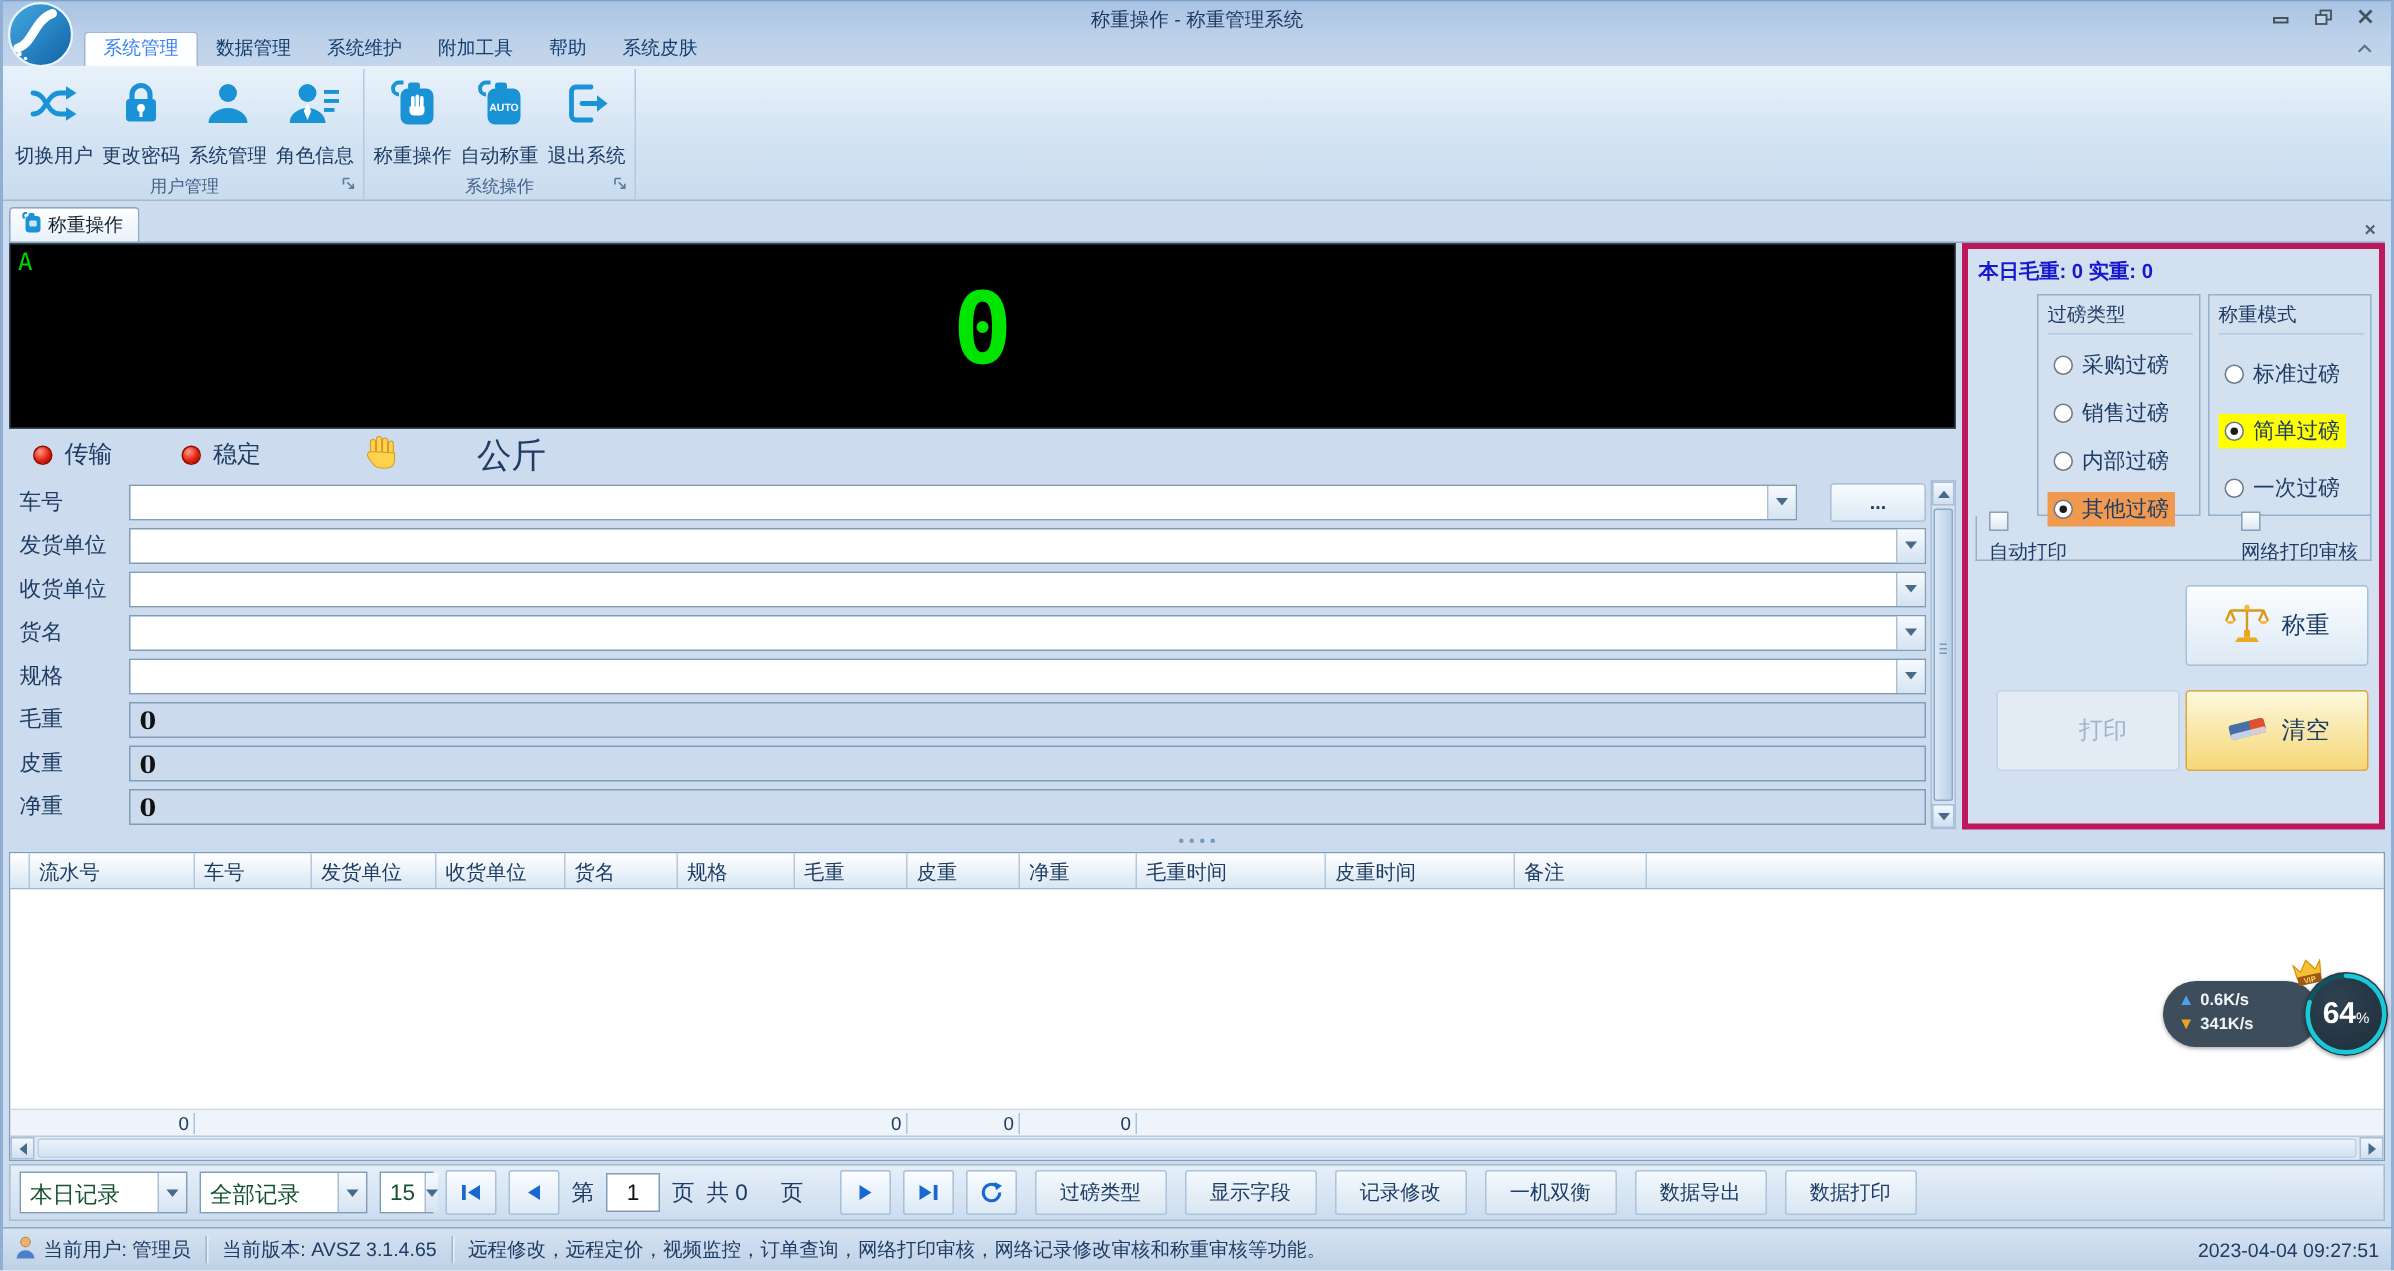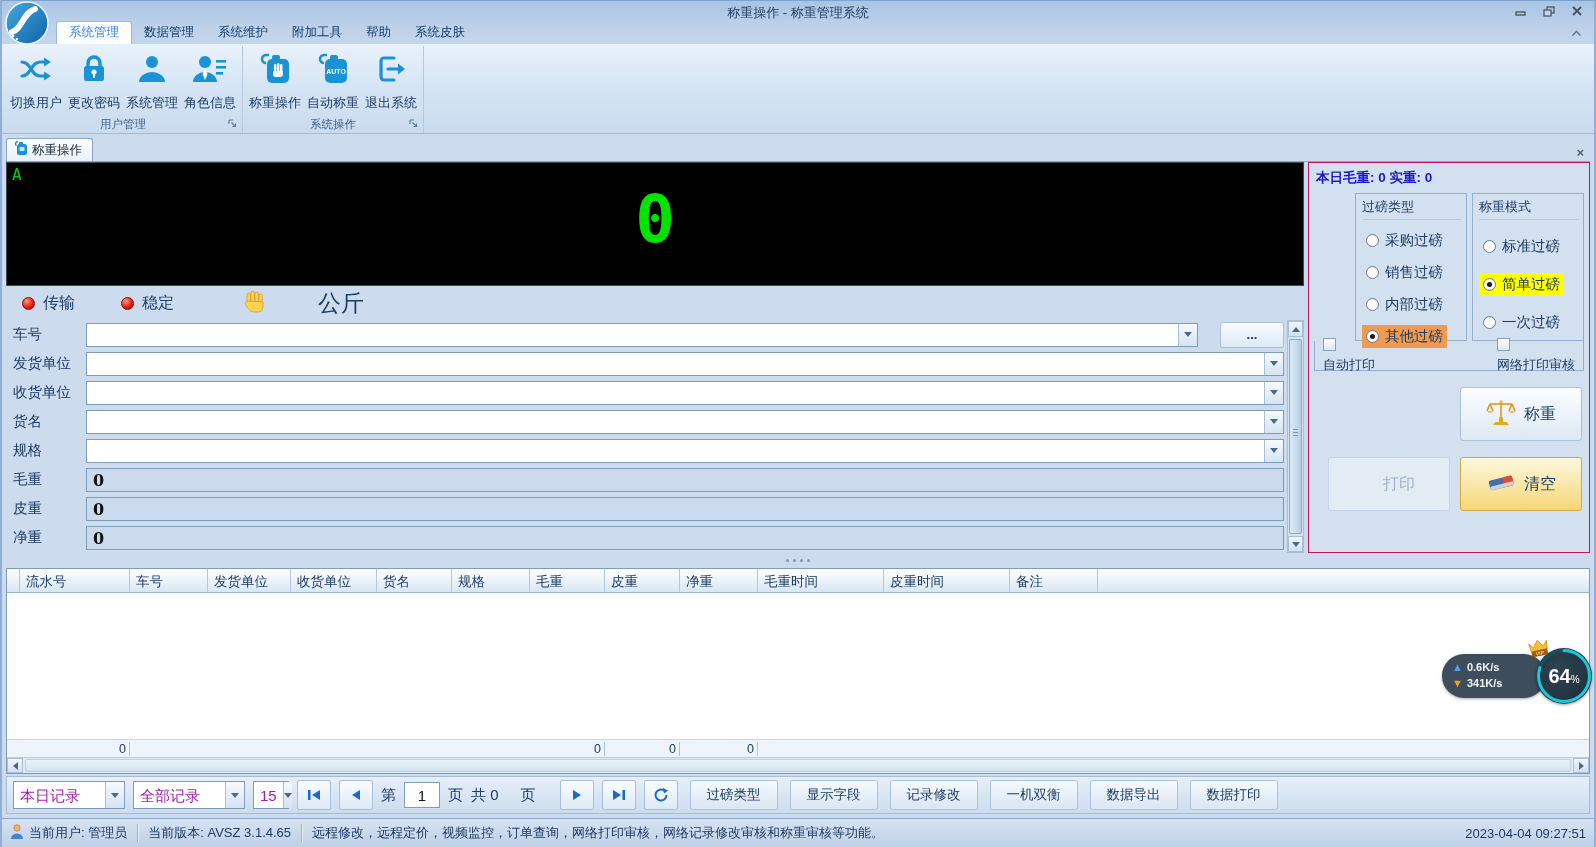--- a/index.html
+++ b/index.html
@@ -88,21 +88,21 @@
   .vs-btn { height:16px; background:linear-gradient(#f2f8fd,#d0e0f0); border:1px solid #aabfd6;
     display:flex; align-items:center; justify-content:center; }
   .vs-thumb { flex:1; margin:2px 1px; background:linear-gradient(90deg,#dce9f6,#b9cfe6);
     border:1px solid #8aa8c8; border-radius:2px; position:relative; }
   .vs-grip { position:absolute; left:3px; right:3px; top:45%; }
   .vs-grip i { display:block; height:1px; background:#7a98b8; margin:2px 0; }
   .tri-up { width:0; height:0; border-left:4px solid transparent; border-right:4px solid transparent;
     border-bottom:5px solid #4a6a8a; }
 
   
-  .right-panel { flex:1; border:1px solid #be185d; background:#d2e0f0; padding:4px 5px; }
+  .right-panel { flex:1; border:4px solid #be185d; background:#d2e0f0; padding:4px 5px; }
   .summary { font-size:13.5px; color:#1717cc; font-weight:bold; padding:2px 0 6px 2px; }
   .groups-row { display:flex; gap:5px;padding-left:41px; }
   .gbox { border:1px solid #94b0cc; flex:1; height:148px; padding:4px 0 0 6px; }
   .gbox-title { font-size:13px; color:#1e3c64; border-bottom:1px solid #b5c9de; padding-bottom:3px; margin-right:4px; }
   .radio-row { display:flex; align-items:center; margin-top:9px; padding:2px 4px 2px 4px; width:fit-content; }
   .gbox.mode .radio-row { margin-top:15px; }
   .radio { width:13px; height:13px; border-radius:50%; border:1px solid #6a7a8a; background:#fff;
     margin-right:6px; flex:none; position:relative; }
   .radio.sel::after { content:""; position:absolute; left:3px; top:3px; width:5px; height:5px;
     border-radius:50%; background:#1a1a1a; }
@@ -149,21 +149,21 @@
     border:1px solid #bed0e2; border-radius:2px; }
   .tri-left { width:0; height:0; border-top:4px solid transparent; border-bottom:4px solid transparent;
     border-right:5px solid #4a6a8a; }
   .tri-right { width:0; height:0; border-top:4px solid transparent; border-bottom:4px solid transparent;
     border-left:5px solid #4a6a8a; }
 
   
   .pager { height:38px; margin-top:2px; background:linear-gradient(#e6eff9,#ccdcee);
     border:1px solid #a8bdd4; display:flex; align-items:center; padding:0 6px; gap:8px; }
   .p-combo { height:28px; background:#fff; border:1px solid #7f9db9; display:flex; }
-  .p-combo .combo-text { font-size:15px; padding:5px 6px; color:#a21caf; }
+  .p-combo .combo-text { font-size:15px; padding:5px 6px; color:#14532d; }
   .p-combo.w-rec { width:112px; } .p-combo.w-size { width:36px; }
   .nav-btn { width:34px; height:30px; background:linear-gradient(#fbfdff,#dce9f6);
     border:1px solid #a8c0d8; border-radius:2px; display:flex; align-items:center; justify-content:center; }
   .p-text { font-size:15px; color:#1e3c64; }
   .page-input { width:36px; height:26px; border:1px solid #7f9db9; text-align:center;
     font-size:15px; color:#111; font-family:"Liberation Sans", sans-serif; }
   .p-action { width:88px; height:30px; background:linear-gradient(#f4f9fd,#d9e6f3);
     border:1px solid #aec4da; border-radius:2px; font-size:13.5px; color:#1e3c64;
     display:flex; align-items:center; justify-content:center; margin-left:4px; }
 

